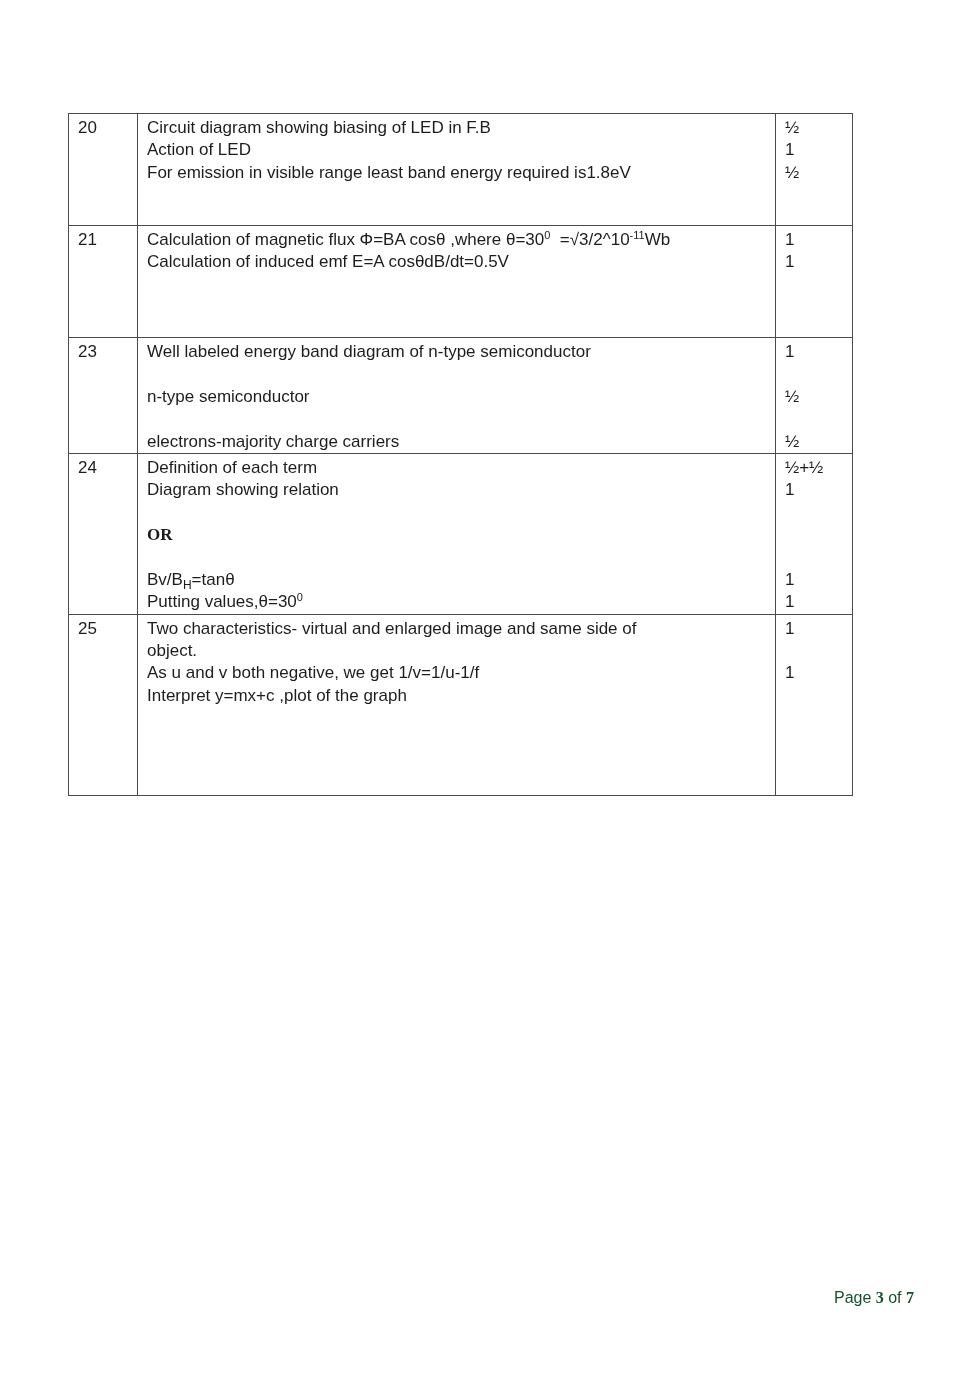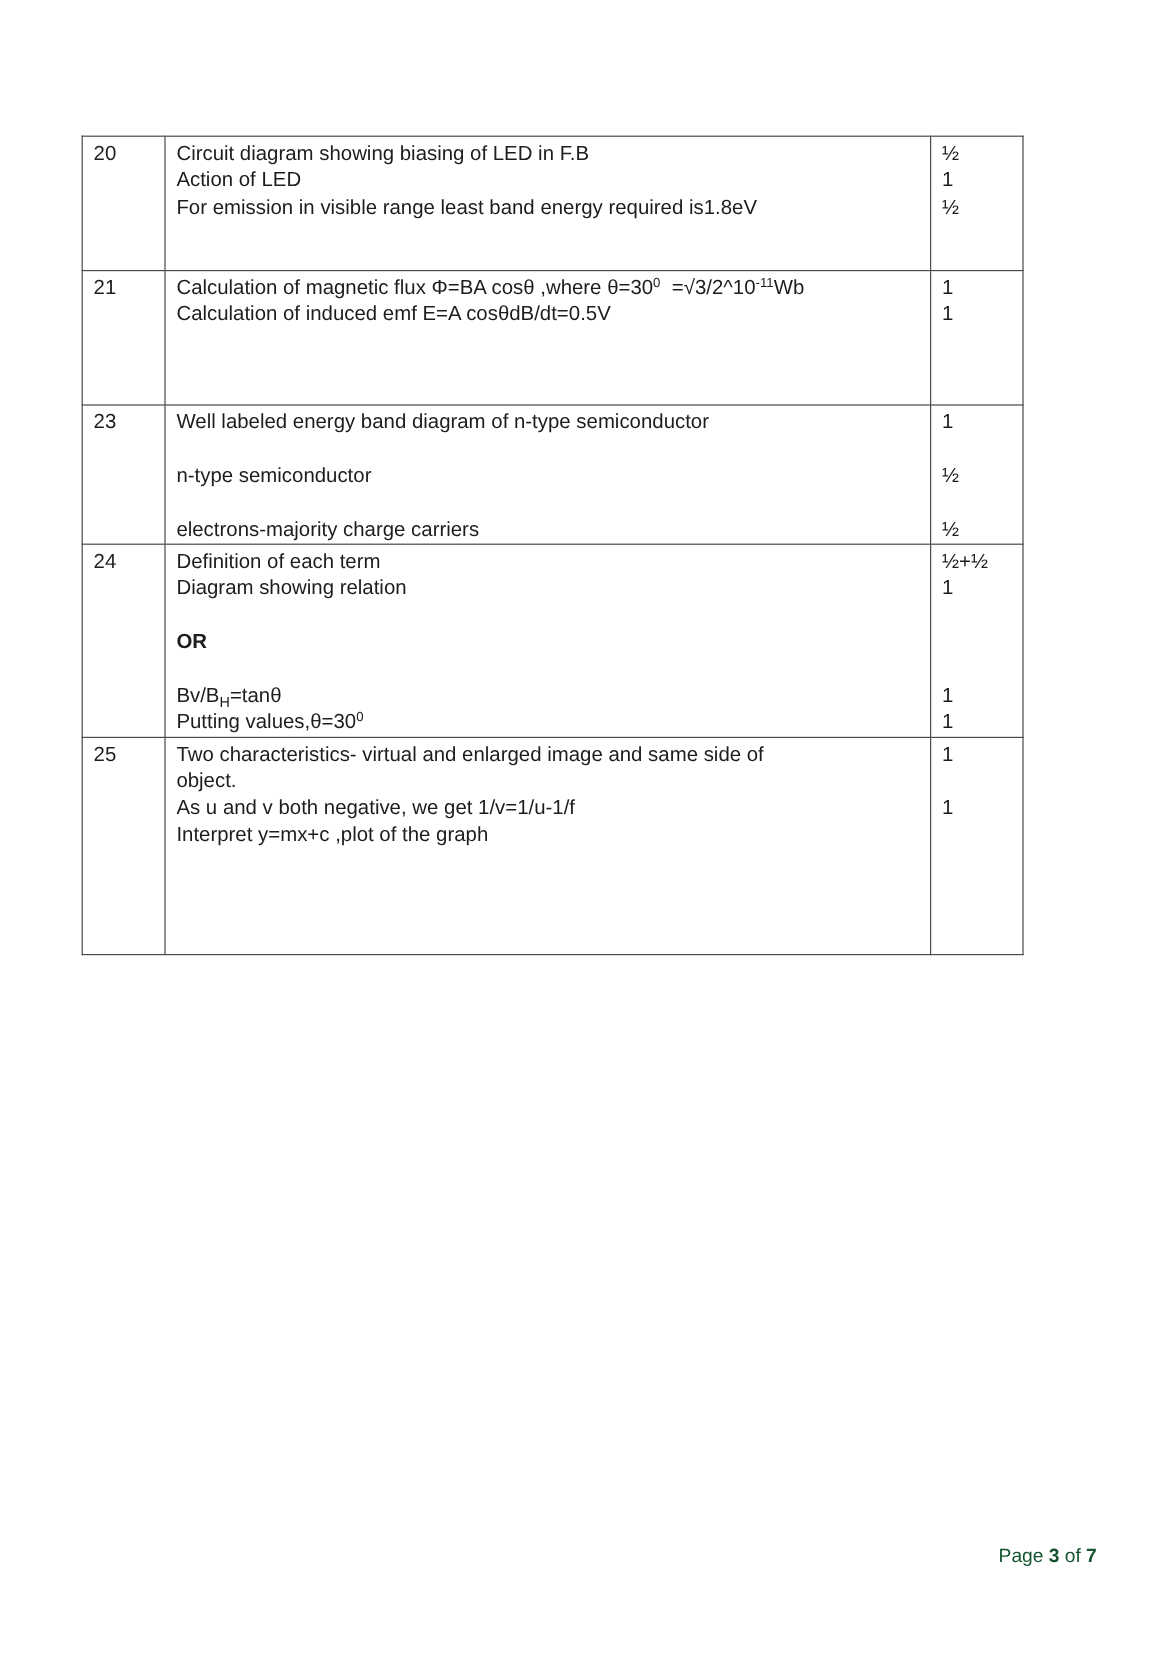--- a/index.html
+++ b/index.html
@@ -42,21 +42,21 @@
   .sup{
     font-size:11px;
     position:relative;
     top:-6px;
   }
   .sub{
     font-size:12px;
     position:relative;
     top:4px;
   }
-  .b{font-weight:bold;}
+  .b{font-weight:bold;font-family:Liberation Serif, serif;}
   .footer{
     position:absolute;
     top:1288px;
     right:66px;
     font-size:16px;
     line-height:20px;
     color:#14532d;
     white-space:pre;
   }
 </style>

